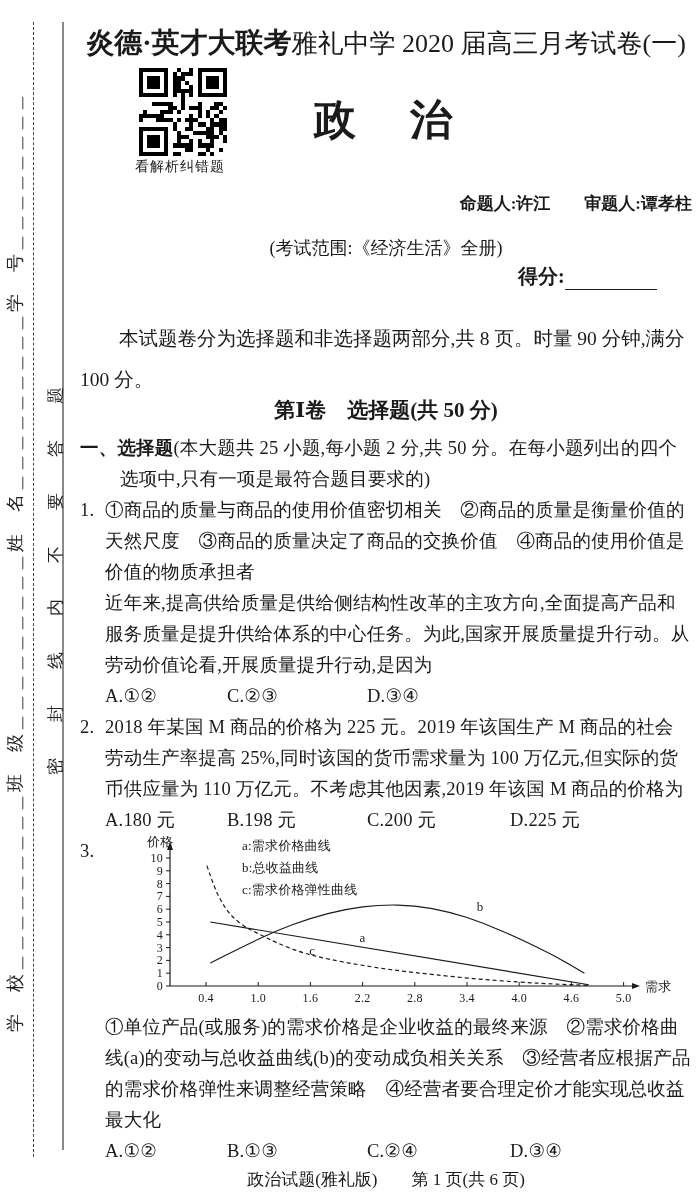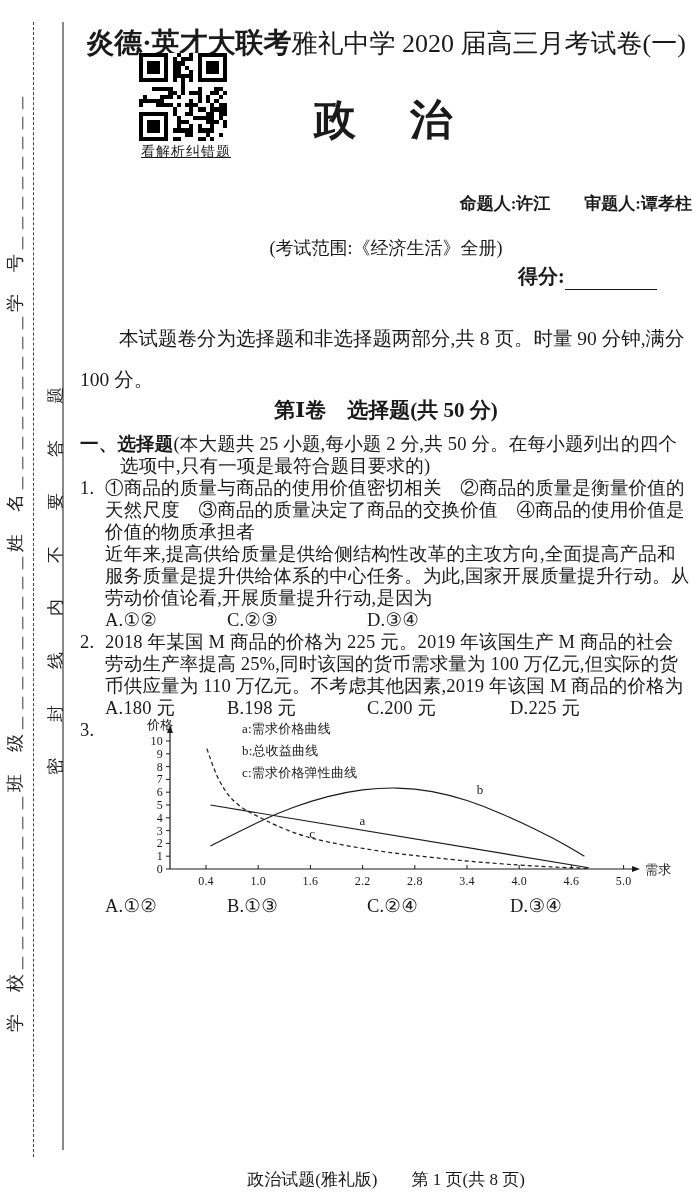--- a/index.html
+++ b/index.html
@@ -9,31 +9,31 @@
   .seal-dashed{position:absolute;left:33px;top:22px;height:1135px;width:0;border-left:1px dashed #444;}
   .seal-solid{position:absolute;left:62px;top:22px;height:1128px;width:0;border-left:2px solid #8a8a8a;}
   .seal-fields{position:absolute;left:3px;top:1032px;width:920px;transform:rotate(-90deg);
                transform-origin:0 0;font-size:18px;letter-spacing:2px;white-space:nowrap;color:#222;}
   .seal-text{position:absolute;left:44px;top:775px;width:430px;transform:rotate(-90deg);
              transform-origin:0 0;font-size:17px;letter-spacing:36px;white-space:nowrap;color:#222;}
   
   .content{position:absolute;left:80px;top:0;width:612px;}
   .header-title{position:absolute;top:24px;width:100%;text-align:center;font-size:26px;white-space:nowrap;}
   .header-title .brand{font-weight:bold;font-size:28px;}
-  .qr-wrap{position:absolute;left:55px;top:53px;width:96px;text-align:right;text-decoration:underline;}
+  .qr-wrap{position:absolute;left:55px;top:68px;width:96px;text-align:left;}
   .qr-wrap svg{display:block;margin:0 auto;}
   .qr-caption{font-size:14px;margin-top:2px;letter-spacing:1px;white-space:nowrap;}
   .subject-title{position:absolute;top:92px;width:100%;text-align:center;font-size:42px;font-weight:bold;letter-spacing:6px;}
   .authors{position:absolute;top:192px;width:100%;text-align:right;font-size:17px;font-weight:bold;}
   .scope{position:absolute;top:236px;width:100%;text-align:center;font-size:18px;}
   .score{position:absolute;top:263px;left:438px;font-size:20px;font-weight:bold;}
   .score .blank{display:inline-block;width:92px;border-bottom:1.5px solid #1a1a1a;height:20px;vertical-align:bottom;}
   .intro{position:absolute;top:318px;width:100%;font-size:19.5px;line-height:41px;text-indent:2em;}
   .section-title{position:absolute;top:396px;width:100%;text-align:center;font-size:21px;font-weight:bold;}
-  .questions{position:absolute;top:433px;width:100%;font-size:18.5px;line-height:22px;letter-spacing:0.2px;z-index:2;}
+  .questions{position:absolute;top:433px;width:100%;font-size:18.5px;line-height:31px;letter-spacing:0.2px;z-index:2;}
   .part-heading{padding-left:40px;text-indent:-40px;}
   .part-heading .ph-lead{font-weight:bold;}
   .question{position:relative;padding-left:25px;}
   .qnum{position:absolute;left:0;top:0;}
   .opts{display:flex;padding-left:25px;}
   .opts span:nth-child(1){width:122px;}
   .opts span:nth-child(2){width:140px;}
   .opts span:nth-child(3){width:143px;}
   
   .watermark{position:absolute;left:262px;top:497px;width:188px;height:138px;border:1px solid #dcdcdc;
@@ -294,25 +294,26 @@
               <text x="235.60000000000005" y="106.47999999999999" font-size="13" font-family="&quot;Liberation Serif&quot;,&quot;DejaVu Serif&quot;,serif" fill="#1a1a1a" text-anchor="middle">a</text>
               <path d="M83.35,126.96 Q113.80000000000001,111.6 131.20000000000002,103.28 Q148.60000000000002,94.96000000000001 166.00000000000003,88.56 Q183.40000000000003,82.16 200.8,77.67999999999999 Q218.20000000000002,73.19999999999999 235.60000000000002,70.96 Q253.00000000000003,68.72 270.40000000000003,69.03999999999999 Q287.80000000000007,69.36 305.20000000000005,72.56 Q322.6,75.76 340,81.52000000000001 Q357.40000000000003,87.28 374.80000000000007,94.96 Q392.20000000000005,102.63999999999999 409.6,110.96 Q427.00000000000006,119.28 442.225,128.24 L457.45000000000005,137.2" fill="none" stroke="#1a1a1a" stroke-width="1.2"></path>
               <text x="353.05" y="75.12" font-size="13" font-family="&quot;Liberation Serif&quot;,&quot;DejaVu Serif&quot;,serif" fill="#1a1a1a" text-anchor="middle">b</text>
               <path d="M79.86999999999999,29.679999999999993 Q87.7,52.72 92.05000000000001,61.04 Q96.4,69.36 100.75,75.12 Q105.1,80.88 111.625,86 Q118.15,91.12 124.67500000000001,94.32000000000001 Q131.20000000000002,97.52000000000001 139.90000000000003,102 Q148.60000000000002,106.47999999999999 161.65000000000003,111.6 Q174.70000000000002,116.72 187.75,119.92 Q200.8,123.12 218.20000000000005,126.32 Q235.60000000000005,129.51999999999998 253.00000000000006,132.07999999999998 Q270.40000000000003,134.64 287.80000000000007,136.56 Q305.20000000000005,138.48 326.95000000000005,140.72 Q348.70000000000005,142.96 370.45000000000005,144.56 Q392.20000000000005,146.16 409.6,147.12 Q427.00000000000006,148.08 444.40000000000003,148.72000000000003 L461.8,149.36" fill="none" stroke="#1a1a1a" stroke-width="1.2" stroke-dasharray="4 3"></path>
               <text x="185.14000000000004" y="118.64" font-size="13" font-family="&quot;Liberation Serif&quot;,&quot;DejaVu Serif&quot;,serif" fill="#1a1a1a" text-anchor="middle">c</text>
               <text x="115" y="14" font-size="13" font-family="&quot;Liberation Serif&quot;,&quot;DejaVu Serif&quot;,serif" fill="#1a1a1a" text-anchor="start">a:需求价格曲线</text>
               <text x="115" y="36" font-size="13" font-family="&quot;Liberation Serif&quot;,&quot;DejaVu Serif&quot;,serif" fill="#1a1a1a" text-anchor="start">b:总收益曲线</text>
               <text x="115" y="58" font-size="13" font-family="&quot;Liberation Serif&quot;,&quot;DejaVu Serif&quot;,serif" fill="#1a1a1a" text-anchor="start">c:需求价格弹性曲线</text>
             </svg>
         </div>
+        <div>①单位产品(或服务)的需求价格是企业收益的最终来源　②需求价格曲线(a)的变动与总收益曲线(b)的变动成负相关关系　③经营者应根据产品的需求价格弹性来调整经营策略　④经营者要合理定价才能实现总收益最大化</div>
       </div>
       <div class="opts">
         <span>A.①②</span>
         <span>B.①③</span>
         <span>C.②④</span>
         <span>D.③④</span>
       </div>
 
     </div>
 
-    <div class="footer">政治试题(雅礼版)　　第 1 页(共 8 页)</div>
+    <div class="footer">政治试题(雅礼版)　　第 1 页(共 6 页)</div>
   </div>
 </div>
 
 </body></html>

